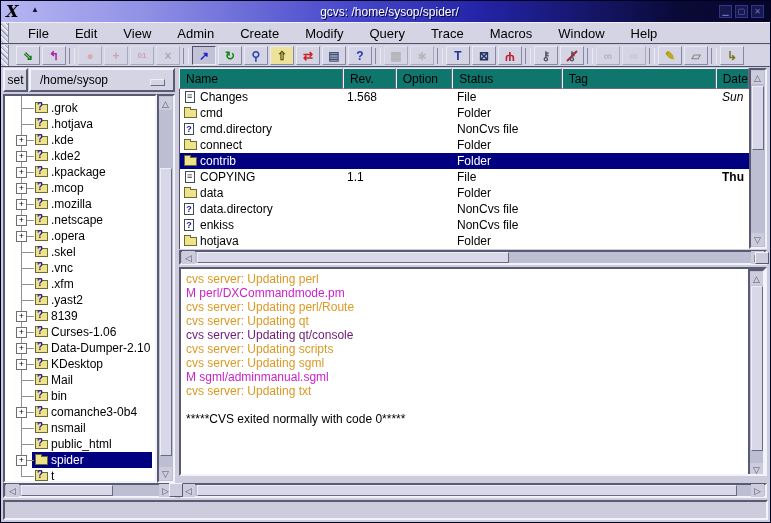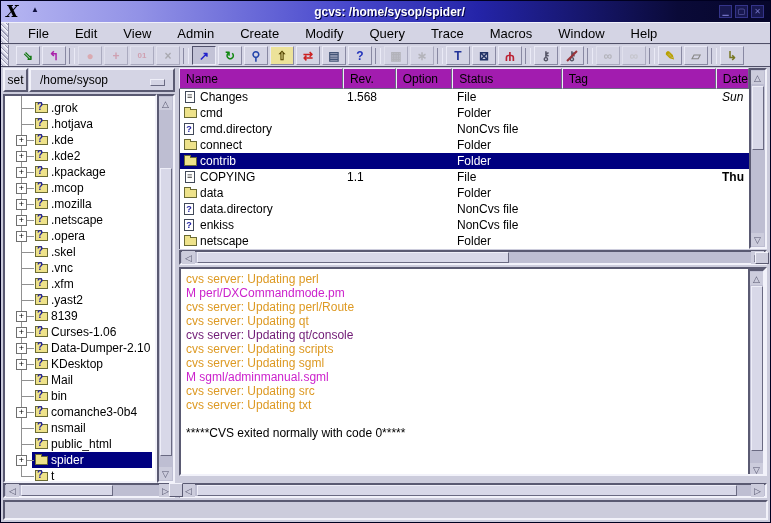--- a/index.html
+++ b/index.html
@@ -10,21 +10,21 @@
   .raised  { border:2px solid; border-color:#f2f2fa #5a5a72 #5a5a72 #f2f2fa; }
   .raised1 { border:1px solid; border-color:#eeeef8 #6a6a82 #6a6a82 #eeeef8; }
   .sunken  { border:2px solid; border-color:#5a5a72 #f2f2fa #f2f2fa #5a5a72; }
 
   
   #titlebar { position:absolute; left:0; top:0; width:100%; height:21px;
     background:linear-gradient(90deg,#b6b6f2 0%,#9292e6 18%,#4848cc 45%,#2424a8 62%,#0a0a38 88%,#06062a 100%);
     display:flex; align-items:center; }
   #x-logo { position:absolute; left:5px; top:1px; font-family:"DejaVu Serif",serif; font-weight:bold; font-style:italic; font-size:16px; color:#000; }
   #pin { position:absolute; left:30px; top:4px; font-size:8px; color:#101040; }
-  #title-text { position:absolute; left:0; right:0; text-align:center; color:#fff; font-weight:bold; font-size:12px; text-shadow:1px 1px 0 #000040;margin-left:8px; }
+  #title-text { position:absolute; left:0; right:0; text-align:center; color:#fff; font-weight:normal; font-size:12px; text-shadow:1px 1px 0 #000040;margin-left:8px; }
   .title-btn { position:absolute; top:4px; width:13px; height:13px; background:#181850; border:1px solid #34348a; color:#7070c0; font-size:8px; display:flex; align-items:center; justify-content:center; }
 
   
   #menubar { position:absolute; left:0; top:21px; width:100%; height:22px; background:#d4d4e4; border-top:1px solid #f0f0fa; border-bottom:1px solid #505068; display:flex; align-items:center; }
   #toolbar { position:absolute; left:0; top:44px; width:100%; height:22px; background:#d4d4e4; border-bottom:1px solid #505068; display:flex; align-items:center; }
   .grip { width:8px; height:100%; margin-right:6px; background:repeating-linear-gradient(45deg,#f0f0fa 0 1px,#9a9ab4 1px 2px,#d4d4e4 2px 4px); border-right:1px solid #8888a0; }
   .menu-item { padding:2px 13px; font-size:13px; color:#000; cursor:default; }
   .tb-btn { width:24px; height:19px; margin:0 1px; display:flex; align-items:center; justify-content:center; font-size:12px; font-weight:bold; background:#d4d4e4; border:1px solid; border-color:#eaeaf6 #8888a2 #8888a2 #eaeaf6; position:relative; }
   .tb-btn.pressed { border-color:#50506a #eaeaf6 #eaeaf6 #50506a; background:#c2c2d6; }
   .tb-btn.disabled { opacity:.55; }
@@ -53,21 +53,21 @@
   .icon-folder .q { position:absolute; left:1px; top:-4px; width:100%; font-size:10px; font-weight:bold; color:#2020a0; }
   .icon-page { position:absolute; left:30px; top:2px; width:10px; height:12px; background:#fff; border:1px solid #404858; font-size:9px; font-weight:bold; color:#2020a0; text-align:center; line-height:11px; }
 
   
   .vscroll, .hscroll { position:absolute; background:#bebed2; }
   .sb-arrow { position:absolute; width:13px; height:13px; font-size:9px; color:#55556e; background:#ccccdc; display:flex; align-items:center; justify-content:center; }
   .sb-thumb { position:absolute; background:#d8d8e8; }
 
   
   #fl-header { position:absolute; left:2px; top:1px; width:570px; height:21px; display:flex; }
-  .fl-hcell { height:21px; background:#a21caf; font-size:12px; display:flex; align-items:center; padding-left:6px; }
+  .fl-hcell { height:21px; background:#0f766e; font-size:12px; display:flex; align-items:center; padding-left:6px; }
   #fl-viewport { position:absolute; left:2px; top:22px; width:570px; height:160px; background:#fff; overflow:hidden; border-left:1px solid #505068; }
   .fl-row { position:absolute; left:0; width:100%; height:16px; font-size:12px; }
   .fl-row.selected { background:#000080; color:#fff; }
   .fl-row .cell { position:absolute; top:1px; white-space:nowrap; }
   .fl-row .icon-folder, .fl-row .icon-page { left:4px; }
   .fl-row .icon-doc { position:absolute; left:5px; top:2px; width:10px; height:12px; background:#fff; border:1px solid #404858; }
   .fl-row .icon-doc::before { content:"≡"; position:absolute; left:1px; top:-1px; font-size:9px; color:#333; }
 
   #console { position:absolute; left:2px; top:200px; width:588px; height:209px; background:#fff; overflow:hidden; }
   #console-text { position:absolute; left:5px; top:3px; right:20px; font-size:12px; line-height:14px; white-space:nowrap; }
@@ -458,21 +458,21 @@
           <span class="cell" style="left: 20px;">data.directory</span>
           <span class="cell" style="left: 277px;">NonCvs file</span>
         </div>
         <div class="fl-row" style="top: 128px;">
           <span class="icon-page">?</span>
           <span class="cell" style="left: 20px;">enkiss</span>
           <span class="cell" style="left: 277px;">NonCvs file</span>
         </div>
         <div class="fl-row" style="top: 144px;">
           <span class="icon-folder"></span>
-          <span class="cell" style="left: 20px;">netscape</span>
+          <span class="cell" style="left: 20px;">hotjava</span>
           <span class="cell" style="left: 277px;">Folder</span>
         </div>
       </div>
 
     <div class="vscroll sunken" style="left:572px; top:1px; width:18px; height:181px;">
       <div class="sb-arrow" style="left:0; top:1px;">△</div>
       <div class="sb-thumb raised1" style="left:1px; top:16px; width:12px; height:64px;"></div>
       <div class="sb-arrow" style="left:0; bottom:1px;">▽</div>
     </div>
 
@@ -485,21 +485,20 @@
     <div id="console" class="sunken">
       <div id="console-text">
           <div class="console-line" style="color: rgb(221, 153, 34);">cvs server: Updating perl</div>
           <div class="console-line" style="color: rgb(204, 34, 204);">M perl/DXCommandmode.pm</div>
           <div class="console-line" style="color: rgb(221, 153, 34);">cvs server: Updating perl/Route</div>
           <div class="console-line" style="color: rgb(221, 153, 34);">cvs server: Updating qt</div>
           <div class="console-line" style="color: #701a75;">cvs server: Updating qt/console</div>
           <div class="console-line" style="color: rgb(221, 153, 34);">cvs server: Updating scripts</div>
           <div class="console-line" style="color: rgb(221, 153, 34);">cvs server: Updating sgml</div>
           <div class="console-line" style="color: rgb(204, 34, 204);">M sgml/adminmanual.sgml</div>
-          <div class="console-line" style="color: rgb(221, 153, 34);">cvs server: Updating src</div>
           <div class="console-line" style="color: rgb(221, 153, 34);">cvs server: Updating txt</div>
           <div class="console-line" style="color: rgb(0, 0, 0);">&nbsp;</div>
           <div class="console-line" style="color: rgb(0, 0, 0);">*****CVS exited normally with code 0*****</div>
         </div>
       <div class="vscroll sunken" style="right:0; top:0; width:17px; height:210px;">
         <div class="sb-arrow" style="left:0; top:1px;">△</div>
         <div class="sb-thumb raised1" style="left:1px; top:15px; width:12px; height:165px;"></div>
         <div class="sb-arrow" style="left:0; bottom:1px;">▽</div>
       </div>
     </div>

